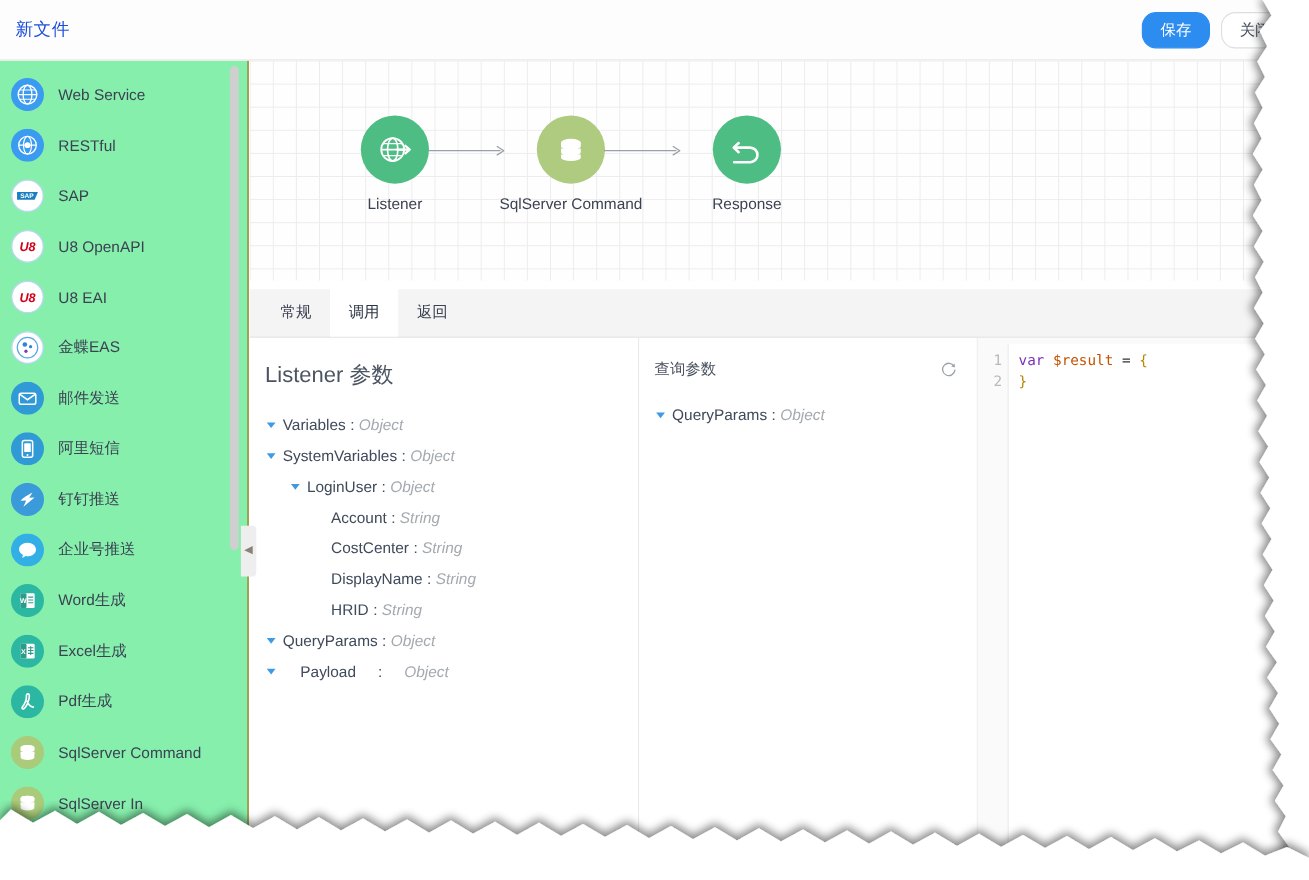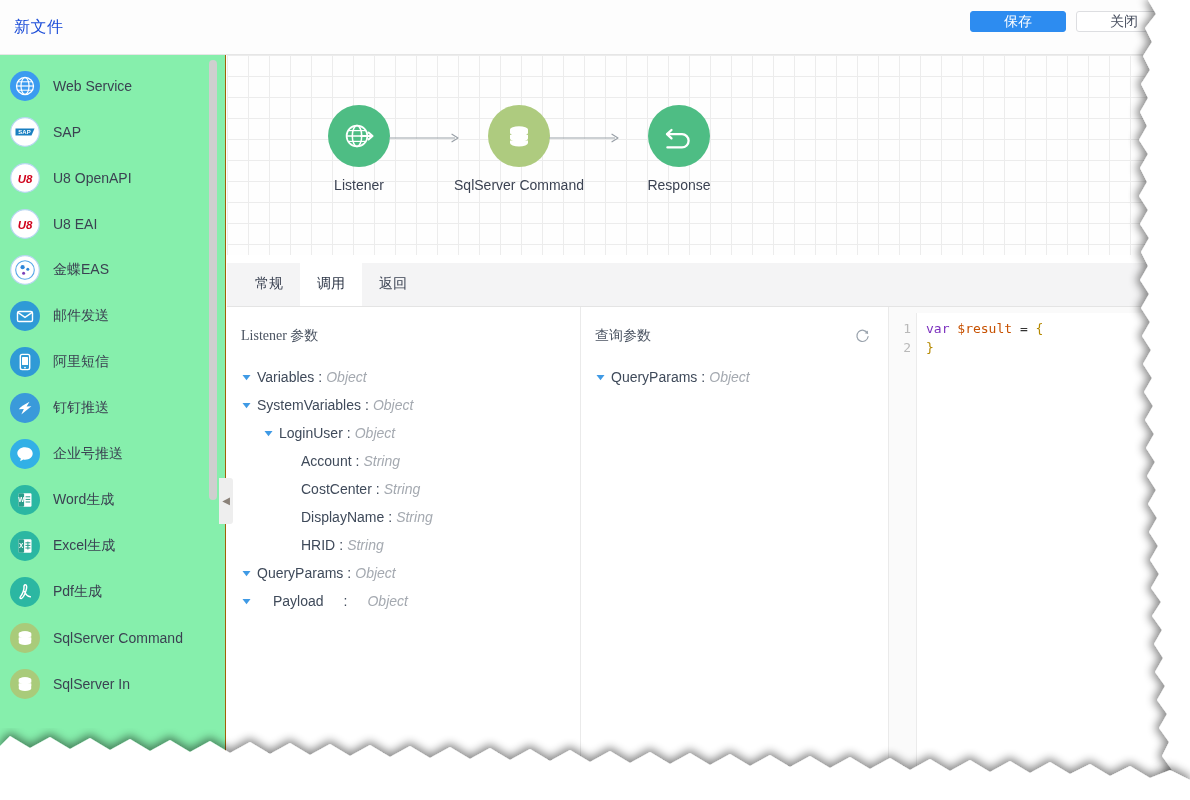--- a/index.html
+++ b/index.html
@@ -41,23 +41,23 @@
   .header-title {
     position: absolute; left: 14px; top: 17px;
     font-size: 16px; color: #1d4ed8;
     letter-spacing: .5px;
   }
   .header-actions {
     position: absolute; right: 18px; top: 11px;
     display: flex; gap: 10px;
   }
   .btn {
-    height: 21px; min-width: 54px;
-    padding: 0 33px;
-    border-radius: 3px;
+    height: 33px; min-width: 54px;
+    padding: 0 16px;
+    border-radius: 13px;
     font-size: 14px;
     display: flex; align-items: center; justify-content: center;
     cursor: pointer;
     border: 1px solid transparent;
     white-space: nowrap;
   }
   .btn-primary { background: #2d8cf0; color: #fff; border-color: #2d8cf0; }
   .btn-default { background: #fff; color: #495060; border-color: #dddee1; }
 
   
@@ -151,23 +151,22 @@
     width: 963px; height: 493px;
     background: #fff;
     display: flex;
     z-index: 6;
   }
   .panel-left { width: 354px; border-right: 1px solid #eaeaea; position: relative; }
   .panel-mid  { width: 308px; border-right: 1px solid #eaeaea; position: relative; }
   .panel-code { flex: 1; background: #fafafa; position: relative; }
 
   .panel-title {
-    font-size: 14px; color: #4b5462;
+    font-size: 20px; color: #4b5462;
     padding: 20px 0 0 14px;
-    font-family: Liberation Serif, serif;
   }
   .panel-head {
     display: flex; align-items: center; justify-content: space-between;
     padding: 20px 18px 0 14px;
   }
   .refresh-icon { cursor: pointer; line-height: 0; }
 
   .tree { padding: 18px 0 0 12px; }
   .tree-row {
     display: flex; align-items: center;
@@ -227,20 +226,32 @@
             <svg width="30" height="30" viewBox="0 0 30 30">
               <circle cx="15" cy="15" r="15" fill="#3b9bf0"></circle>
         <circle cx="15" cy="15" r="8.5" fill="none" stroke="#fff" stroke-width="1.3"></circle>
         <ellipse cx="15" cy="15" rx="4" ry="8.5" fill="none" stroke="#fff" stroke-width="1.2"></ellipse>
         <line x1="6.5" y1="15" x2="23.5" y2="15" stroke="#fff" stroke-width="1.2"></line>
         <line x1="7.6" y1="10.8" x2="22.4" y2="10.8" stroke="#fff" stroke-width="1"></line>
         <line x1="7.6" y1="19.2" x2="22.4" y2="19.2" stroke="#fff" stroke-width="1"></line>
             </svg>
           </div>
           <div class="side-label">Web Service</div>
+        </div>
+        <div class="side-item">
+          <div class="side-ico">
+            <svg width="30" height="30" viewBox="0 0 30 30">
+              <circle cx="15" cy="15" r="15" fill="#3b9bf0"></circle>
+        <circle cx="15" cy="15" r="8" fill="none" stroke="#fff" stroke-width="1.2"></circle>
+        <ellipse cx="15" cy="15" rx="3.6" ry="8" fill="none" stroke="#fff" stroke-width="1.1"></ellipse>
+        <line x1="7" y1="15" x2="23" y2="15" stroke="#fff" stroke-width="1.1"></line>
+        <circle cx="15" cy="15" r="2.6" fill="#fff"></circle>
+            </svg>
+          </div>
+          <div class="side-label">RESTful</div>
         </div>
         <div class="side-item">
           <div class="side-ico">
             <svg width="30" height="30" viewBox="0 0 30 30">
               <circle cx="15" cy="15" r="14.3" fill="#fff" stroke="#b9d7f2" stroke-width="1.2"></circle>
         <path d="M5.5 11.5 H24.5 L21.5 18.5 H5.5 Z" fill="#1a7fc1"></path>
         <text x="14.5" y="17" font-size="6" fill="#fff" text-anchor="middle" font-family="Liberation Sans, sans-serif" font-weight="bold">SAP</text>
             </svg>
           </div>
           <div class="side-label">SAP</div>

